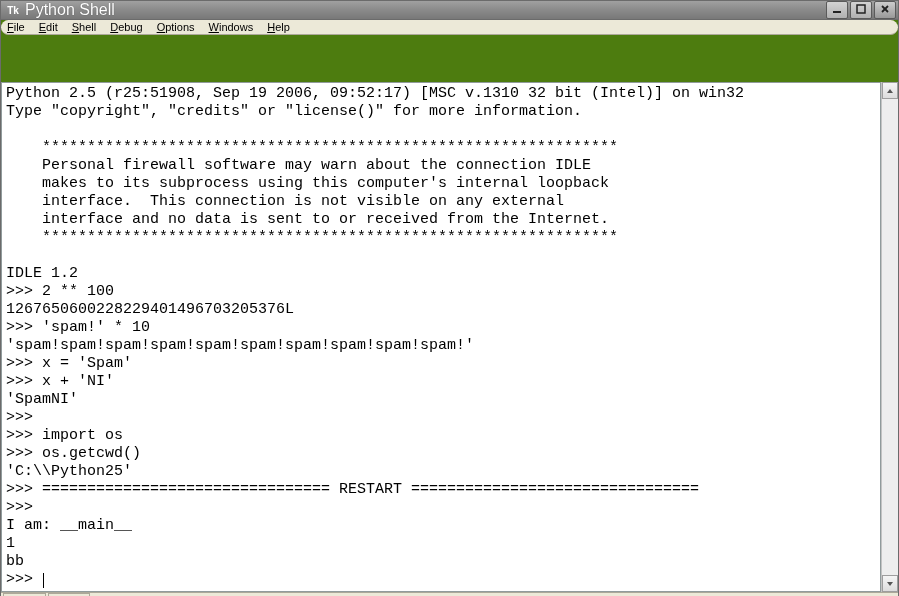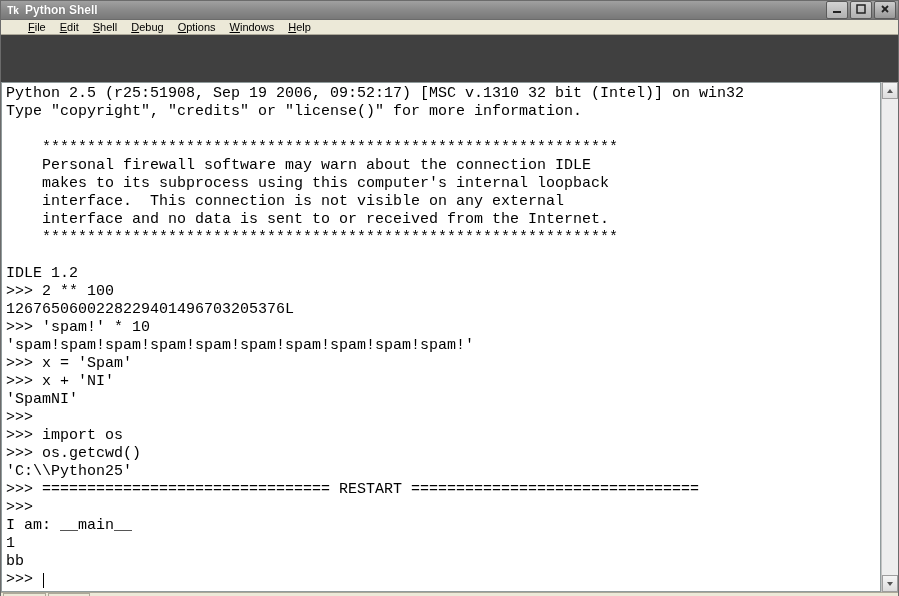--- a/index.html
+++ b/index.html
@@ -10,21 +10,21 @@
     font-size: 11px;
     background: #ece9d8;
     width: 899px;
     height: 596px;
     overflow: hidden;
   }
   .window {
     width: 899px;
     height: 596px;
     border: 1px solid #6b6b6b;
-    background: #404040;
+    background: #4d7c0f;
     display: flex;
     flex-direction: column;
   }
   .titlebar {
     height: 22px;
     background: linear-gradient(to bottom, #a0a0a0 0%, #8a8a8a 50%, #787878 100%);
     display: flex;
     align-items: center;
     padding: 0 2px 0 4px;
     color: #fff;
@@ -36,22 +36,22 @@
     margin-right: 4px;
     display:flex;
     align-items:center;
     justify-content:center;
     font-size:10px;
     font-weight:bold;
     color:#fff;
   }
   .titlebar-text {
     flex: 1;
-    font-weight: bold;
-    font-size: 12px;
+    font-weight: normal;
+    font-size: 16px;
     text-shadow: 0 0 1px rgba(0,0,0,0.5);
   }
   .win-btns { display:flex; gap:2px; }
   .win-btn {
     width: 22px;
     height: 18px;
     background: linear-gradient(to bottom,#d3d3d3,#b0b0b0);
     border: 1px solid #5a5a5a;
     border-radius: 2px;
     display:flex;
@@ -65,22 +65,23 @@
   }
   .win-btn.close { background: linear-gradient(to bottom,#ccc,#999); }
   .win-btn svg { width:10px; height:10px; }
 
   .menubar {
     height: 18px;
     background: #ece9d8;
     border-bottom: 1px solid #aca899;
     display:flex;
     align-items:center;
-    padding: 0 21px;
+    padding: 0 0;
     gap: 2px;
+    border-radius: 8px;
   }
   .menu-item {
     padding: 1px 6px;
     cursor:pointer;
   }
   .underline { text-decoration: underline; }
 
   .content-wrap {
     flex:1;
     padding: 0px;

